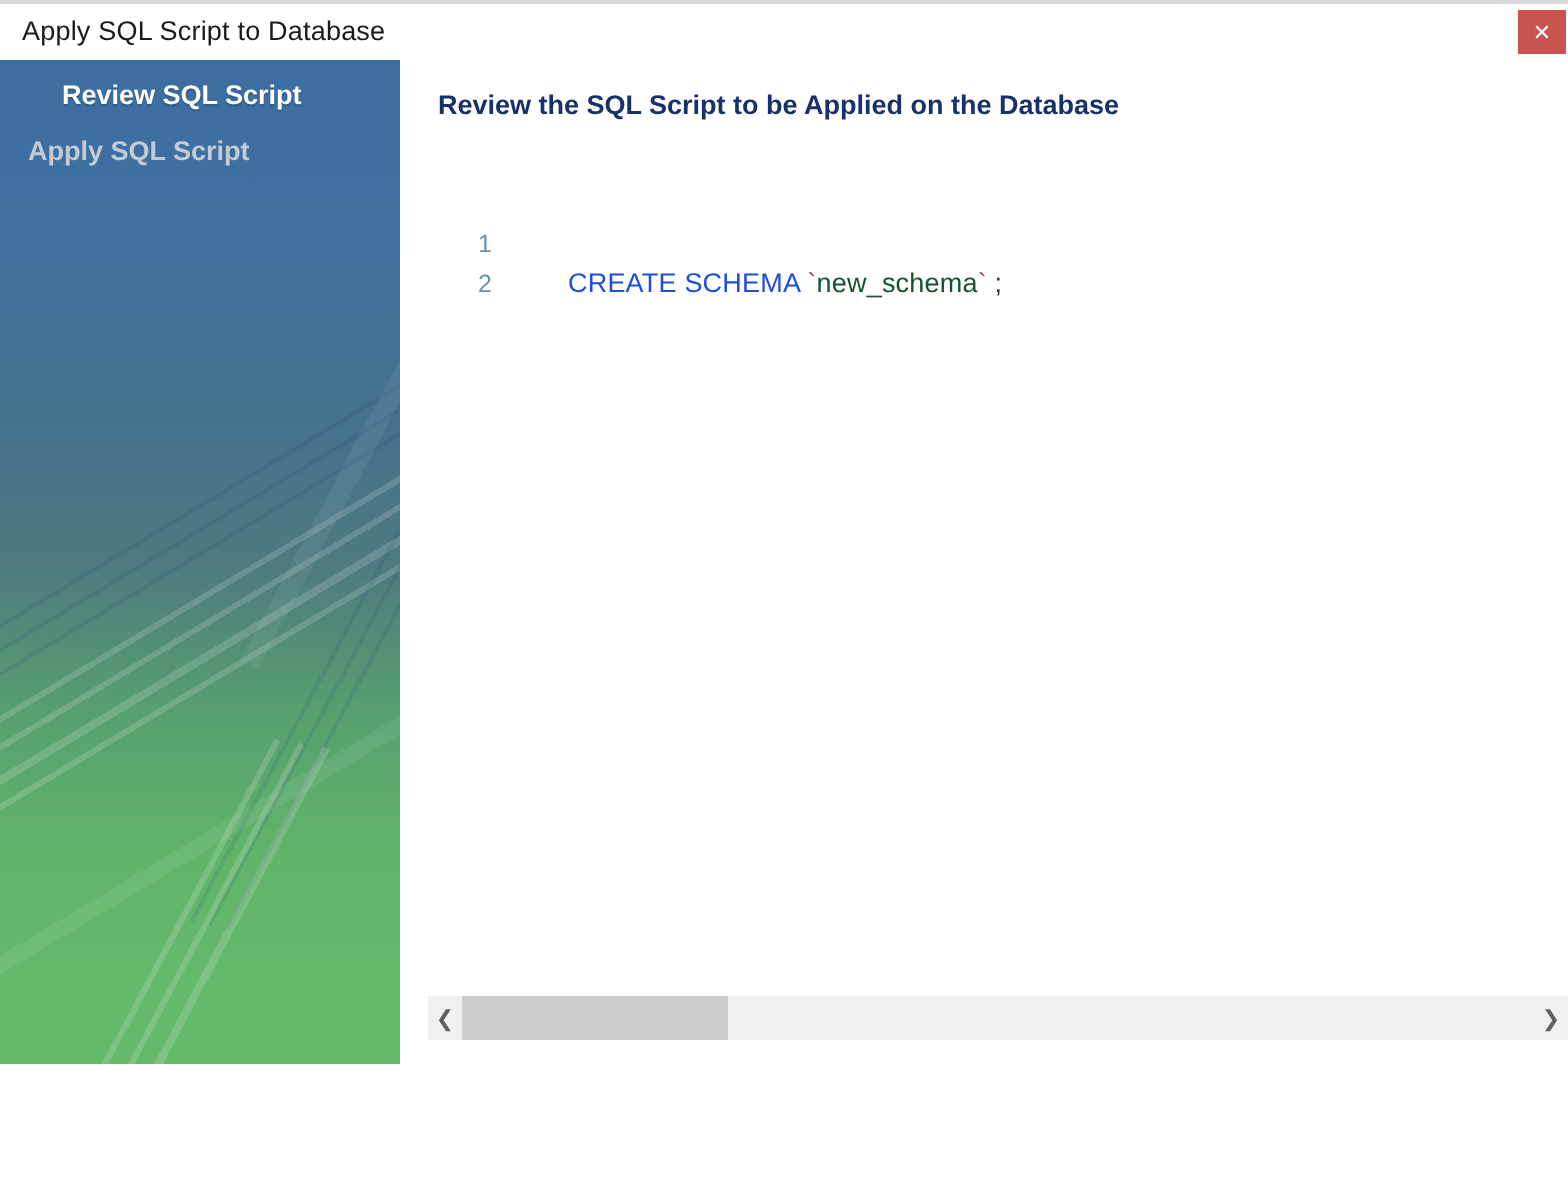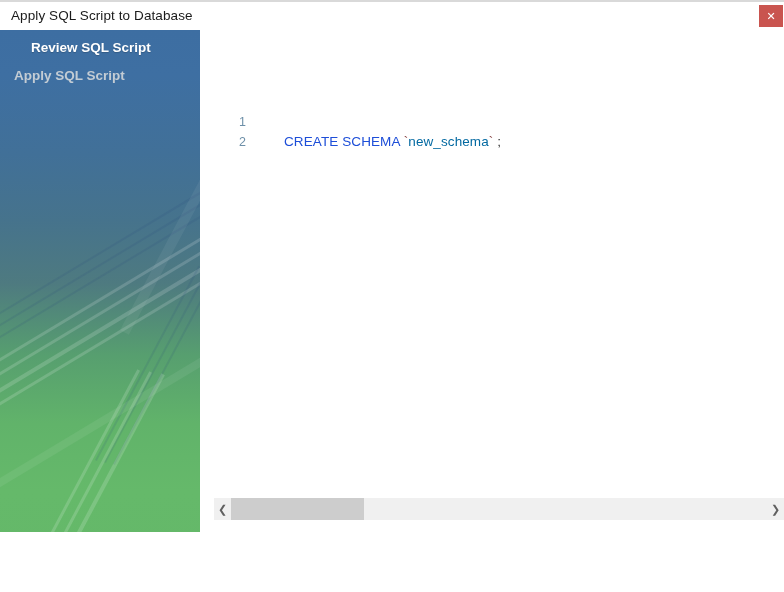--- a/index.html
+++ b/index.html
@@ -173,21 +173,21 @@
     font-size: 12.5px;
     font-family: "Liberation Sans", sans-serif;
   }
   .line-code {
     position: absolute;
     left: 84px;
     font-size: 13.5px;
     letter-spacing: 0.1px;
   }
   .tok-keyword { color: #1d4ed8; }
-  .tok-ident   { color: #0369a1; }
+  .tok-ident   { color: #14532d; }
   .tok-tick    { color: #8b4a4a; }
   .tok-punct   { color: #333333; }
 
   
   #h-scrollbar {
     position: absolute;
     left: 14px;
     top: 468px;
     width: 570px;
     height: 22px;
@@ -304,20 +304,21 @@
         <span>Review SQL Script</span>
       </div>
       <div class="step-item" id="step-apply">
         <span>Apply SQL Script</span>
       </div>
     </div>
   </div>
 
   <div id="content">
 
+    <div id="content-heading">Review the SQL Script to be Applied on the Database</div>
 
     <div id="sql-editor">
       <div class="code-line">
         <span class="line-number">1</span>
         <span class="line-code"><span class="tok-keyword">CREATE SCHEMA </span><span class="tok-tick">`</span><span class="tok-ident">new_schema</span><span class="tok-tick">`</span><span class="tok-punct"> ;</span></span>
       </div>
       <div class="code-line">
         <span class="line-number">2</span>
         <span class="line-code"></span>
       </div>

